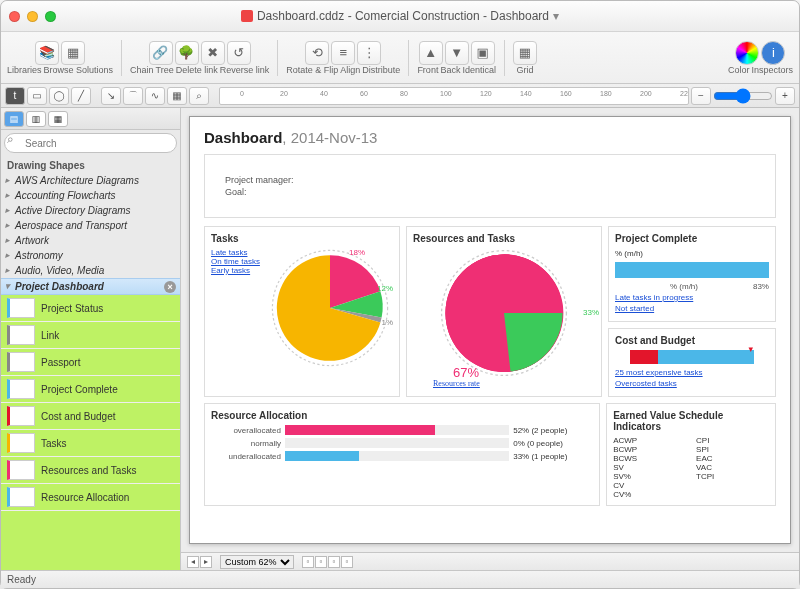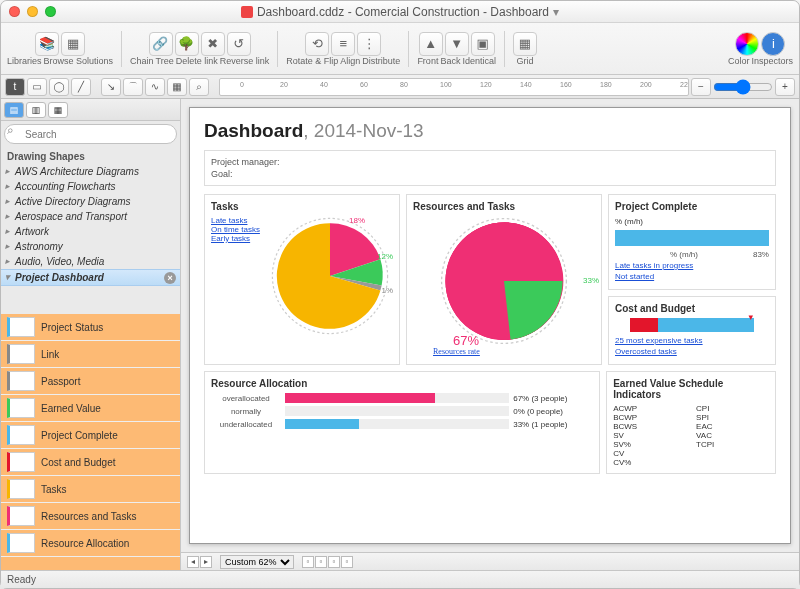--- a/index.html
+++ b/index.html
@@ -1,18 +1,18 @@
 <!DOCTYPE html>
 <html><head>
 <meta charset="utf-8">
 <style>
 * { box-sizing: border-box; margin: 0; padding: 0; font-family: -apple-system, "Helvetica Neue", Arial, sans-serif; }
 body { background: #fff; width: 800px; height: 589px; overflow: hidden; font-size: 11px; color: #333; }
 .window { width: 800px; height: 589px; border: 1px solid #bbb; border-radius: 7px; background: #f6f6f6; display: flex; flex-direction: column; box-shadow: 0 4px 18px rgba(0,0,0,0.25); }
-.titlebar { height: 22px; background: linear-gradient(#fdfdfd,#ececec); border-bottom: 1px solid #d4d4d4; display: flex; align-items: center; padding: 0 8px; border-radius: 7px 7px 0 0; position: relative; }
+.titlebar { height: 31px; background: linear-gradient(#fdfdfd,#ececec); border-bottom: 1px solid #d4d4d4; display: flex; align-items: center; padding: 0 8px; border-radius: 7px 7px 0 0; position: relative; }
 .lights { display: flex; gap: 7px; }
 .light { width: 11px; height: 11px; border-radius: 50%; border: 0.5px solid rgba(0,0,0,0.15); }
 .red { background: #ff5f57; } .yellow { background: #ffbd2e; } .green { background: #28c940; }
 .title { position: absolute; left: 0; right: 0; text-align: center; font-size: 12px; color: #555; pointer-events: none; display: flex; justify-content: center; align-items: center; gap: 4px;}
 .title-icon { width: 12px; height: 12px; background: #e44; border-radius: 2px; display: inline-block; }
 .toolbar { height: 52px; background: linear-gradient(#f7f7f7,#efefef); border-bottom: 1px solid #c8c8c8; display: flex; align-items: center; padding: 0 6px; gap: 6px; }
 .tb-group { display: flex; flex-direction: column; align-items: center; font-size: 9px; color: #666; }
 .tb-row { display: flex; gap: 2px; }
 .tb-btn { min-width: 24px; height: 24px; border: 1px solid #ccc; background: linear-gradient(#fff,#f0f0f0); border-radius: 4px; display: flex; align-items: center; justify-content: center; font-size: 13px; }
 .tb-sep { width: 1px; height: 36px; background: #d0d0d0; margin: 0 2px; }
@@ -32,42 +32,42 @@
 .search { position:relative;text-decoration:underline; }
 .search input { width:100%; height:20px; border:1px solid #c2c2c2; border-radius:10px; padding:0 8px 0 20px; font-size:10px; background:#fff; }
 .search::before{content:"⌕"; position:absolute; left:6px; top:2px; color:#888; font-size:12px;}
 .cat-header{ font-size:10px; color:#555; padding:4px 6px 2px; font-weight:bold;}
 .cat-list{ overflow-y:auto;font-style:italic; }
 .cat-item{ font-size:10px; color:#333; padding:2px 4px 2px 14px; position:relative; cursor:default;}
 .cat-item::before{content:"▸"; position:absolute; left:4px; top:2px; color:#888; font-size:9px;}
 .cat-item.selected{ background:linear-gradient(#d3e8fb,#bcdcf7); border-top:1px solid #a9cdef; border-bottom:1px solid #a9cdef; font-weight:bold;}
 .cat-item.selected::before{content:"▾";}
 .cat-item .x{position:absolute;right:4px;top:2px;width:12px;height:12px;border-radius:50%;background:#999;color:#fff;font-size:9px;text-align:center;line-height:12px;}
-.shape-list{background:#fdba74;margin-top:28px;}
+.shape-list{background:#bef264;}
 .shape-item{display:flex;align-items:center;gap:6px;padding:3px 6px;border-bottom:1px solid #eee;font-size:10px;}
 .shape-thumb{width:28px;height:20px;border:1px solid #ccc;background:#fff;display:flex;align-items:center;justify-content:center;font-size:10px;}
 
 .canvas-area{flex:1;display:flex;flex-direction:column;background:#ececec; min-width:0;}
 .canvas-scroll{flex:1;overflow:hidden;position:relative;padding:8px;}
 .doc{width:100%;height:100%;background:#fff;border:1px solid #999;box-shadow:0 1px 4px rgba(0,0,0,0.2);padding:12px 14px;overflow:hidden;}
-.doc h1{font-size:19px;font-weight:bold;color:#222;}
+.doc h1{font-size:15px;font-weight:bold;color:#222;}
 .doc h1 span{font-weight:normal;color:#888;}
-.meta{display:flex;justify-content:space-between;font-size:9px;color:#555;margin:8px 0;border:1px solid #ddd;padding:6px;}
+.meta{display:flex;justify-content:space-between;font-size:9px;color:#555;margin:8px 0;border:1px solid #ddd;padding:20px;}
 .meta .col{display:flex;flex-direction:column;gap:2px;}
 .grid3{display:grid;grid-template-columns: 1.05fr 1.05fr 0.9fr;gap:6px;}
 .card{border:1px solid #ddd;padding:6px;font-size:9px;}
 .card-title{font-size:10px;font-weight:bold;margin-bottom:4px;}
 .legend a{color:#1a4fd6;text-decoration:underline;display:block;font-size:8px;}
 .progress{height:16px;background:#4bb7e8;margin:4px 0;position:relative;}
 .progress-lbl{display:flex;justify-content:space-between;font-size:8px;color:#555;}
 .barline{height:14px;display:flex;margin:4px 0;}
 .barline .seg{height:100%;}
 .link{color:#1a4fd6;text-decoration:underline;font-size:8px;display:block;margin:2px 0;}
 .alloc-row{display:grid;grid-template-columns:70px 1fr 80px;align-items:center;gap:4px;font-size:8px;margin:3px 0;}
-.alloc-row .lbl{text-align:center;color:#555;}
+.alloc-row .lbl{text-align:right;color:#555;}
 .alloc-bar{height:10px;background:#eee;position:relative;}
 .alloc-bar .fill{position:absolute;left:0;top:0;bottom:0;}
 .evcols{display:grid;grid-template-columns:1fr 1fr;font-size:8px;gap:2px 10px;}
 
 .statusbar{height:18px;background:linear-gradient(#f4f4f4,#e8e8e8);border-top:1px solid #c6c6c6;display:flex;align-items:center;padding:0 6px;font-size:10px;color:#555;gap:8px;}
 .zoom-ctrl{display:flex;align-items:center;gap:2px;}
 .zoom-ctrl select{font-size:9px;height:14px;border:1px solid #bbb;}
 .pager{display:flex;gap:1px;}
 .pager div{width:12px;height:12px;border:1px solid #bbb;background:#fff;font-size:8px;text-align:center;}
 svg{display:block;}
@@ -222,24 +222,20 @@
           </div>
           <div class="shape-item">
             <div class="shape-thumb" style="border-left:3px solid #888"></div>
             <span>Link</span>
           </div>
           <div class="shape-item">
             <div class="shape-thumb" style="border-left:3px solid #888"></div>
             <span>Passport</span>
           </div>
           <div class="shape-item">
-            <div class="shape-thumb" style="border-left:3px solid #3bca5a"></div>
-            <span>Earned Value</span>
-          </div>
-          <div class="shape-item">
             <div class="shape-thumb" style="border-left:3px solid #4bb7e8"></div>
             <span>Project Complete</span>
           </div>
           <div class="shape-item">
             <div class="shape-thumb" style="border-left:3px solid #e3152b"></div>
             <span>Cost and Budget</span>
           </div>
           <div class="shape-item">
             <div class="shape-thumb" style="border-left:3px solid #f7b500"></div>
             <span>Tasks</span>
@@ -359,21 +355,21 @@
 
           <div class="grid3" style="grid-template-columns:2.1fr 0.9fr;margin-top:6px;">
             <div class="card">
               <div class="card-title">Resource Allocation</div>
               <div id="alloc-rows">
                   <div class="alloc-row">
                     <div class="lbl">overallocated</div>
                     <div class="alloc-bar">
                       <div class="fill" style="width:67%;background:#ef2f74"></div>
                     </div>
-                    <div>67% (3 people)</div>
+                    <div>52% (2 people)</div>
                   </div>
                   <div class="alloc-row">
                     <div class="lbl">normally</div>
                     <div class="alloc-bar">
                       <div class="fill" style="width:0%;background:#4bb7e8"></div>
                     </div>
                     <div>0% (0 people)</div>
                   </div>
                   <div class="alloc-row">
                     <div class="lbl">underallocated</div>

